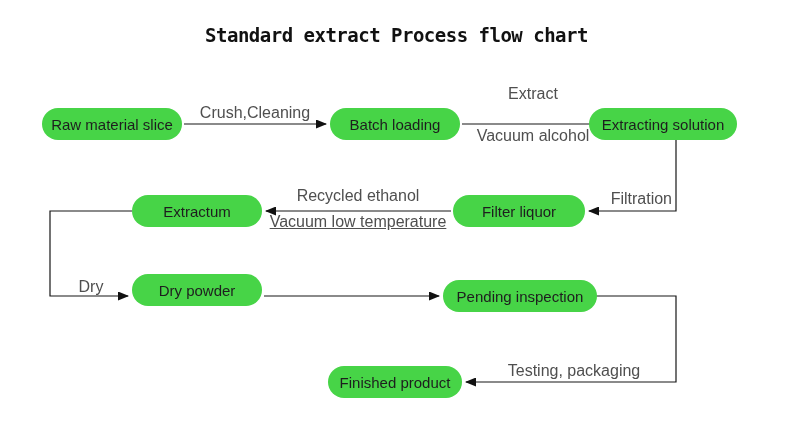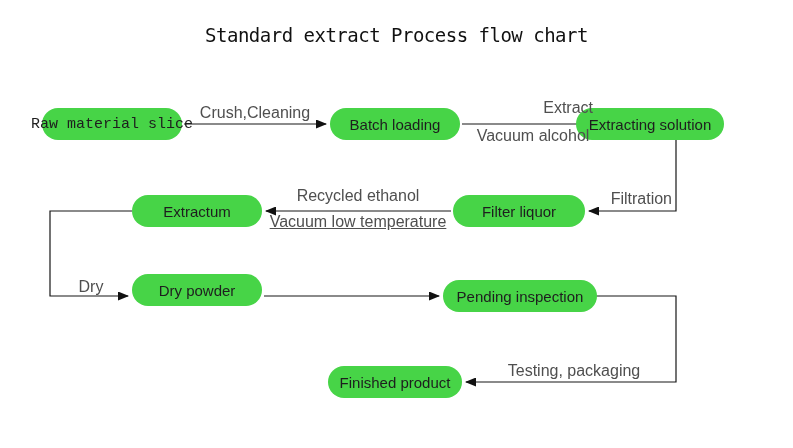--- a/index.html
+++ b/index.html
@@ -2,44 +2,44 @@
 <html><head>
 <meta charset="utf-8">
 <style>
   html,body { margin:0; padding:0; background:#ffffff; }
   .canvas {
     position:relative; width:793px; height:448px; background:#ffffff;
     font-family:"Liberation Sans", sans-serif; overflow:hidden;
   }
   .title {
     position:absolute; top:24px; left:0; width:100%; text-align:center;
-    font-family:"DejaVu Sans Mono", monospace; font-weight:normal;
+    font-family:"DejaVu Sans Mono", monospace; font-weight:bold;
     font-size:19px; letter-spacing:-0.5px; color:#111;
   }
   .wires { position:absolute; left:0; top:0; }
   .wires line, .wires polyline { stroke:#161616; stroke-width:1.2; fill:none; }
   .node {
     position:absolute; height:32px; background:#47d447; border-radius:16px;
     display:flex; align-items:center; justify-content:center;
     color:#1e1e1e; font-size:15px; white-space:nowrap;
   }
-  .n1 { left:42px;  top:108px; width:140px;font-family:Liberation Mono, monospace; }
+  .n1 { left:42px;  top:108px; width:140px; }
   .n2 { left:330px; top:108px; width:130px; }
-  .n3 { left:576px; top:108px; width:148px; }
+  .n3 { left:589px; top:108px; width:148px; }
   .n4 { left:132px; top:195px; width:130px; }
   .n5 { left:453px; top:195px; width:132px; }
   .n6 { left:132px; top:274px; width:130px; }
   .n7 { left:443px; top:280px; width:154px; }
   .n8 { left:328px; top:366px; width:134px; }
   .elabel {
     position:absolute; color:#4f4f4f; font-size:16px; line-height:19px;
     white-space:nowrap; text-align:center;
   }
   .l1  { left:190px; top:103px; width:130px; }
-  .l2a { left:473px; top:98px; width:120px;text-align:right; }
+  .l2a { left:473px; top:84px; width:120px; }
   .l2b { left:473px; top:126px; width:120px; }
   .l3  { left:598px; top:189px; width:74px; text-align:right; }
   .l4a { left:288px; top:186px; width:140px; }
   .l4b { left:263px; top:212px; width:190px;text-decoration:underline; }
   .l5  { left:61px;  top:277px; width:60px; }
   .l6  { left:266px; top:273px; width:172px; }
   .l7  { left:494px; top:361px; width:160px; }
 </style>
 </head>
 <body>

